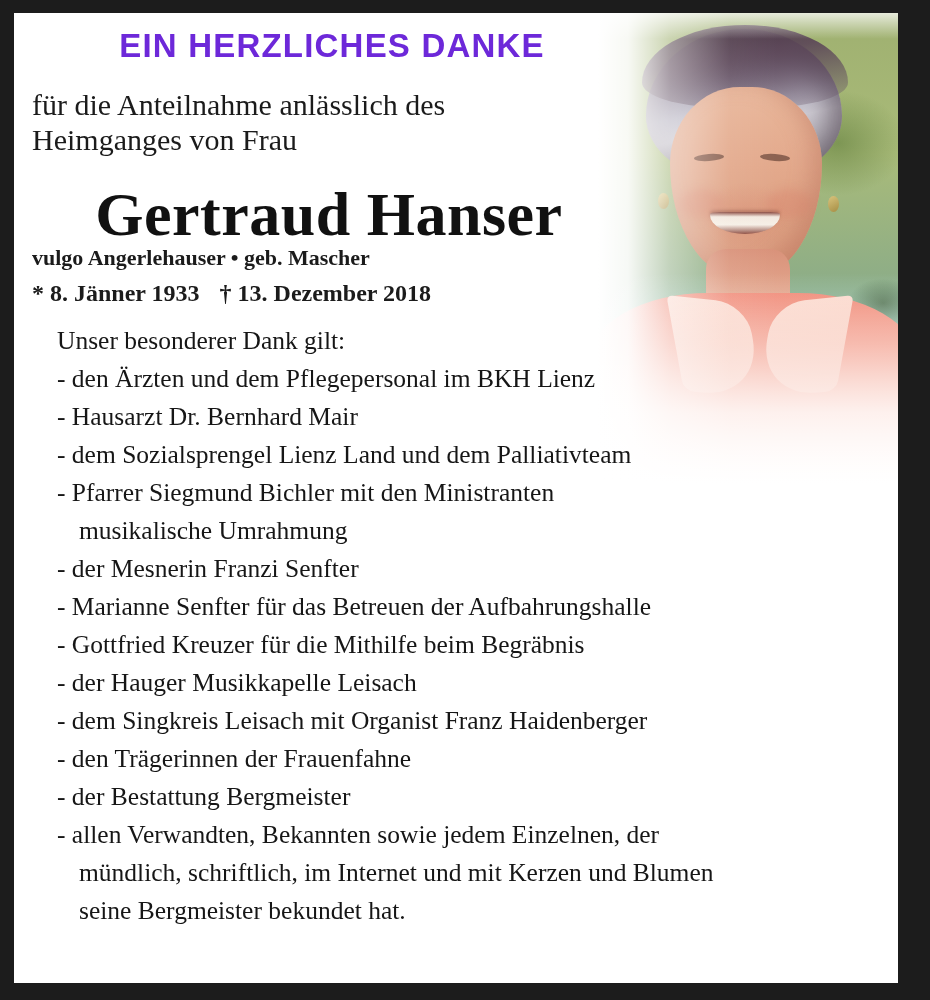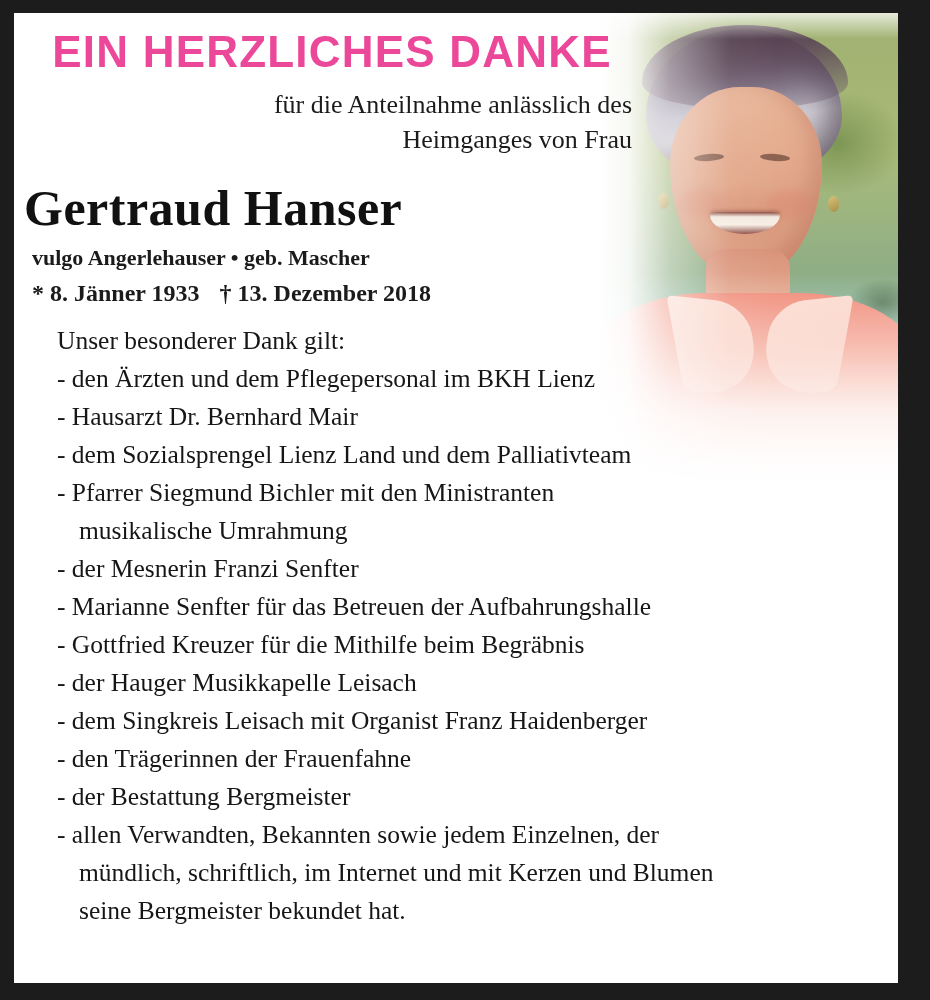--- a/index.html
+++ b/index.html
@@ -163,41 +163,42 @@
 
   
   .headline {
     position: absolute;
     left: 18px;
     top: 14px;
     width: 600px;
     text-align: center;
     font-family: "Liberation Sans", "DejaVu Sans", sans-serif;
     font-weight: bold;
-    font-size: 44px;
+    font-size: 33px;
     letter-spacing: 1.2px;
-    color: #ec4899;
+    color: #6d28d9;
   }
   .subtitle {
     position: absolute;
     left: 18px;
     top: 74px;
     width: 600px;
-    text-align: right;
-    font-size: 26px;
+    text-align: left;
+    font-size: 30px;
     line-height: 35px;
     color: #1b1b1b;
   }
   .name {
     position: absolute;
     left: 10px;
     top: 166px;
     width: 610px;
+    text-align: center;
     font-weight: bold;
-    font-size: 50px;
+    font-size: 62px;
     letter-spacing: 0.5px;
     color: #111111;
   }
   .vulgo {
     position: absolute;
     left: 18px;
     top: 232px;
     width: 600px;
     text-align: left;
     font-weight: bold;

